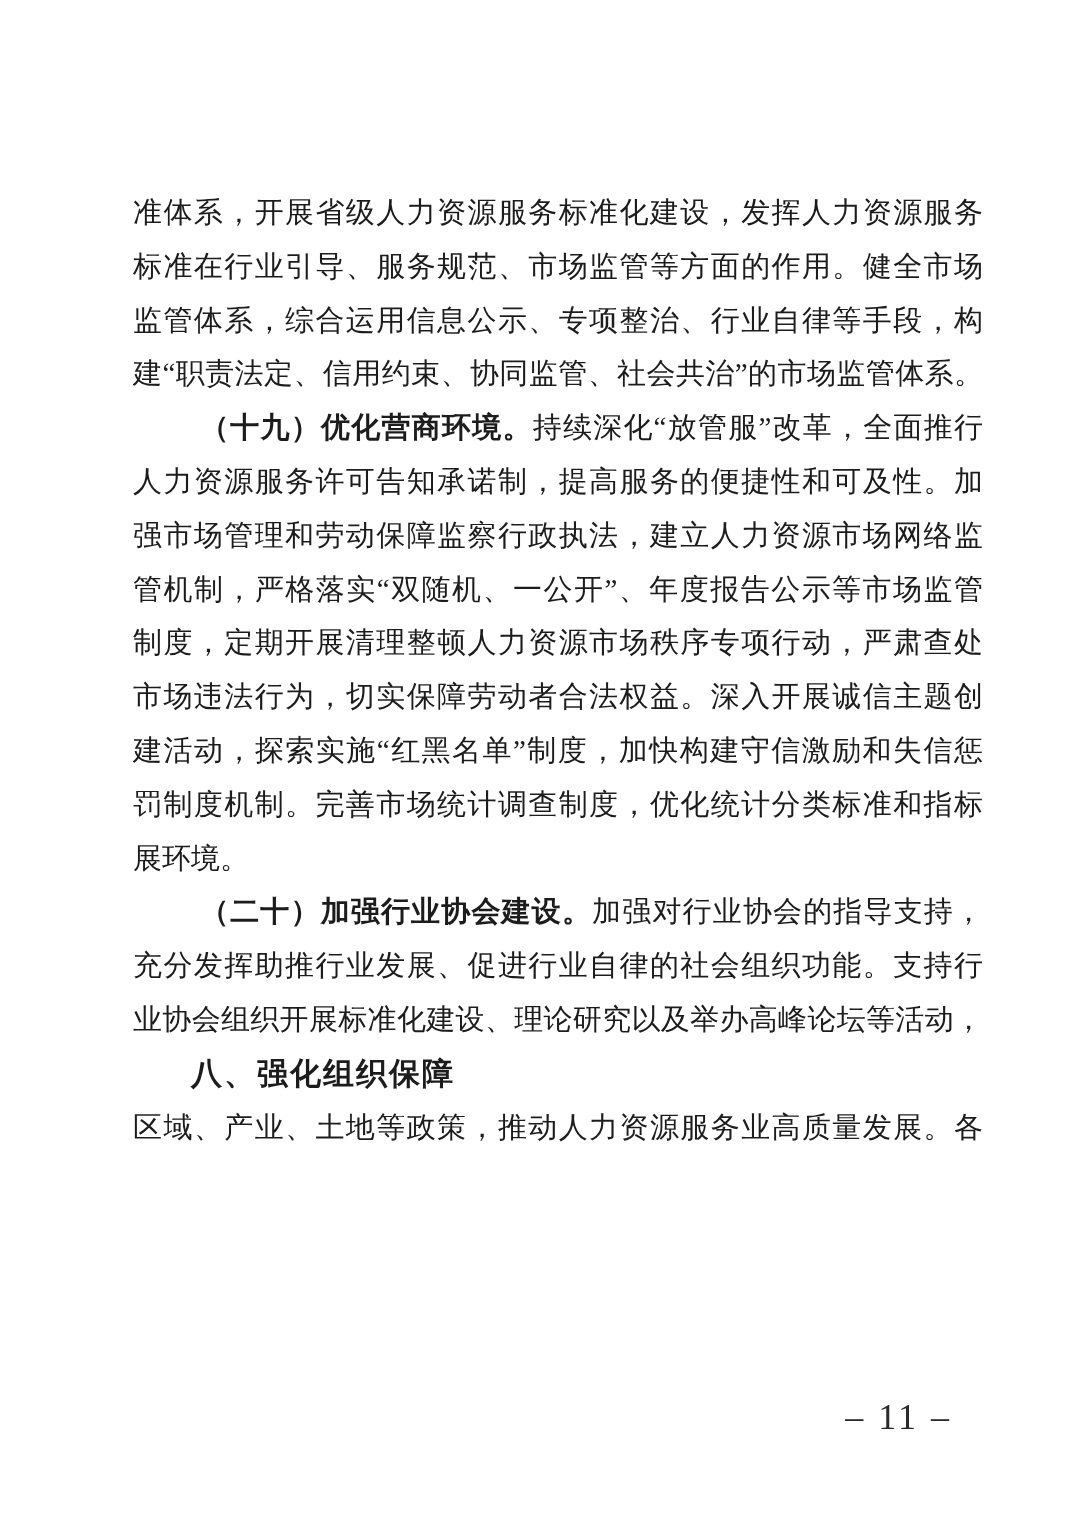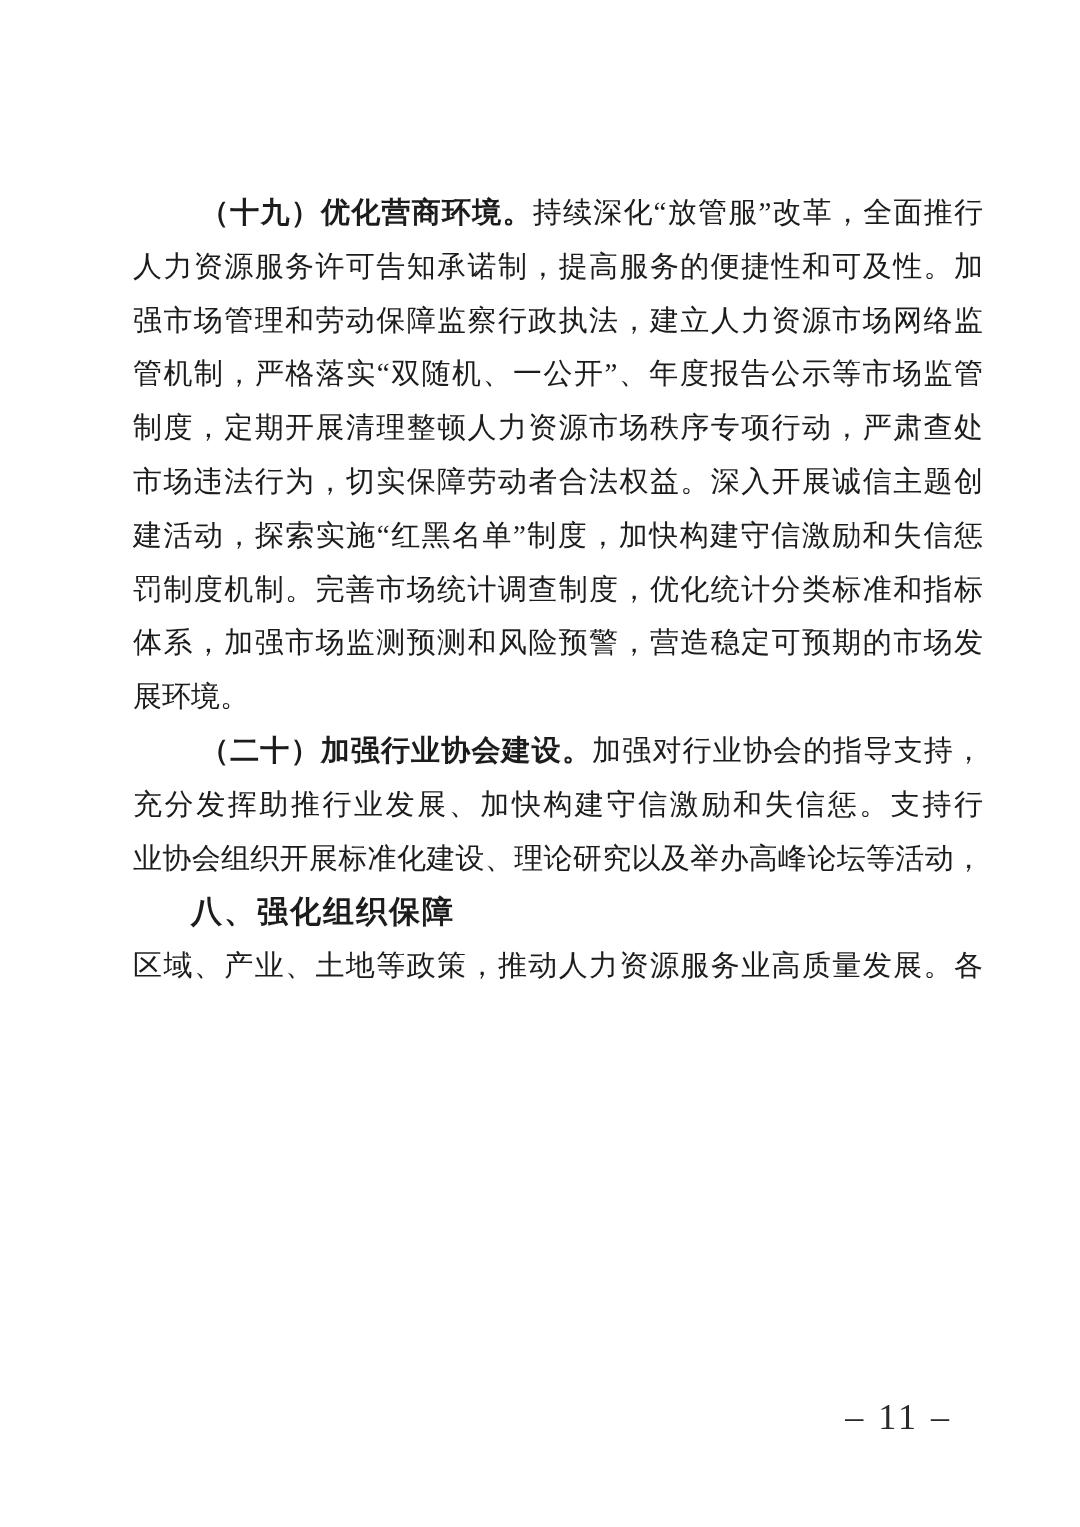--- a/index.html
+++ b/index.html
@@ -59,37 +59,42 @@
     font-size: 36px;
     letter-spacing: 3px;
     color: #2a2a2a;
   }
 </style>
 </head>
 <body>
 
 <div class="doc">
 
+  <div class="para">
+    <div class="line just">准体系，开展省级人力资源服务标准化建设，发挥人力资源服务</div>
+    <div class="line just">标准在行业引导、服务规范、市场监管等方面的作用。健全市场</div>
+    <div class="line just">监管体系，综合运用信息公示、专项整治、行业自律等手段，构</div>
+    <div class="line just">建“职责法定、信用约束、协同监管、社会共治”的市场监管体系。</div>
+  </div>
 
   <div class="para">
     <div class="line just indent"><span class="bold">（十九）优化营商环境。</span><span>持续深化“放管服”改革，全面推行</span></div>
     <div class="line just">人力资源服务许可告知承诺制，提高服务的便捷性和可及性。加</div>
     <div class="line just">强市场管理和劳动保障监察行政执法，建立人力资源市场网络监</div>
     <div class="line just">管机制，严格落实“双随机、一公开”、年度报告公示等市场监管</div>
     <div class="line just">制度，定期开展清理整顿人力资源市场秩序专项行动，严肃查处</div>
     <div class="line just">市场违法行为，切实保障劳动者合法权益。深入开展诚信主题创</div>
     <div class="line just">建活动，探索实施“红黑名单”制度，加快构建守信激励和失信惩</div>
     <div class="line just">罚制度机制。完善市场统计调查制度，优化统计分类标准和指标</div>
-    <div class="line just">体系，加强市场监测预测和风险预警，营造稳定可预期的市场发</div>
     <div class="line">展环境。</div>
   </div>
 
   <div class="para">
     <div class="line just indent"><span class="bold">（二十）加强行业协会建设。</span><span>加强对行业协会的指导支持，</span></div>
-    <div class="line just">充分发挥助推行业发展、加快构建守信激励和失信惩。支持行</div>
+    <div class="line just">充分发挥助推行业发展、促进行业自律的社会组织功能。支持行</div>
     <div class="line just">业协会组织开展标准化建设、理论研究以及举办高峰论坛等活动，</div>
   </div>
 
   <div class="para">
     <div class="line indent2 section-head">八、强化组织保障</div>
   </div>
 
   <div class="para">
     <div class="line just">区域、产业、土地等政策，推动人力资源服务业高质量发展。各</div>
   </div>

